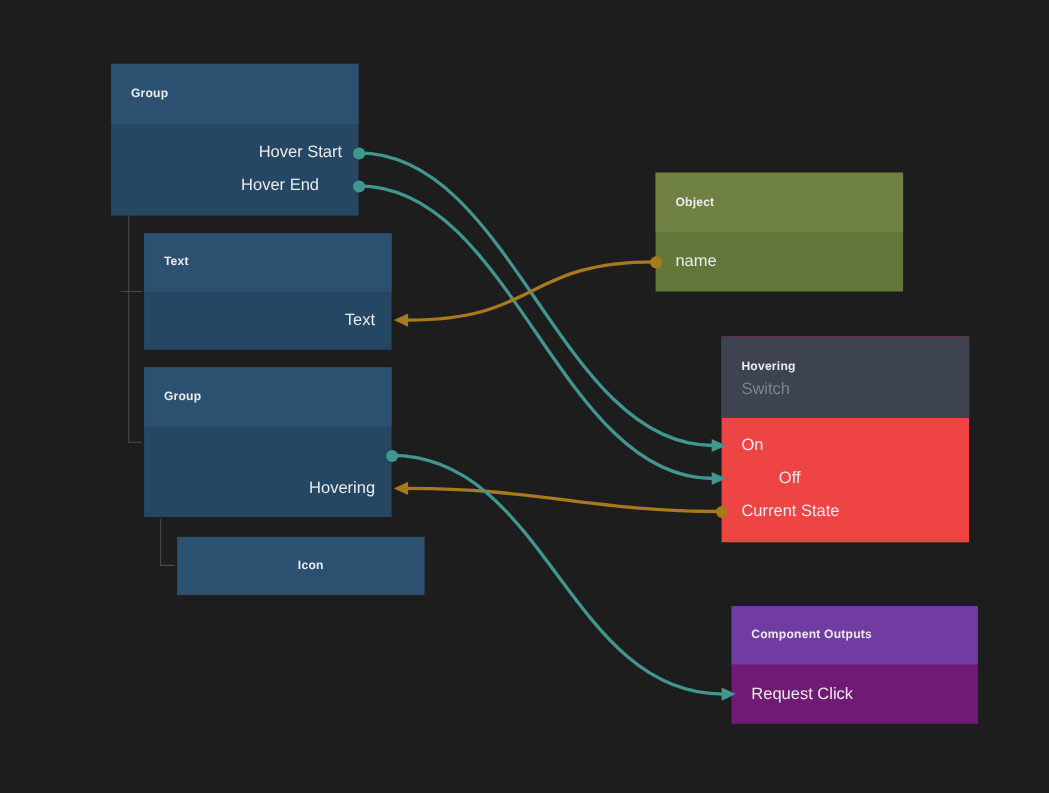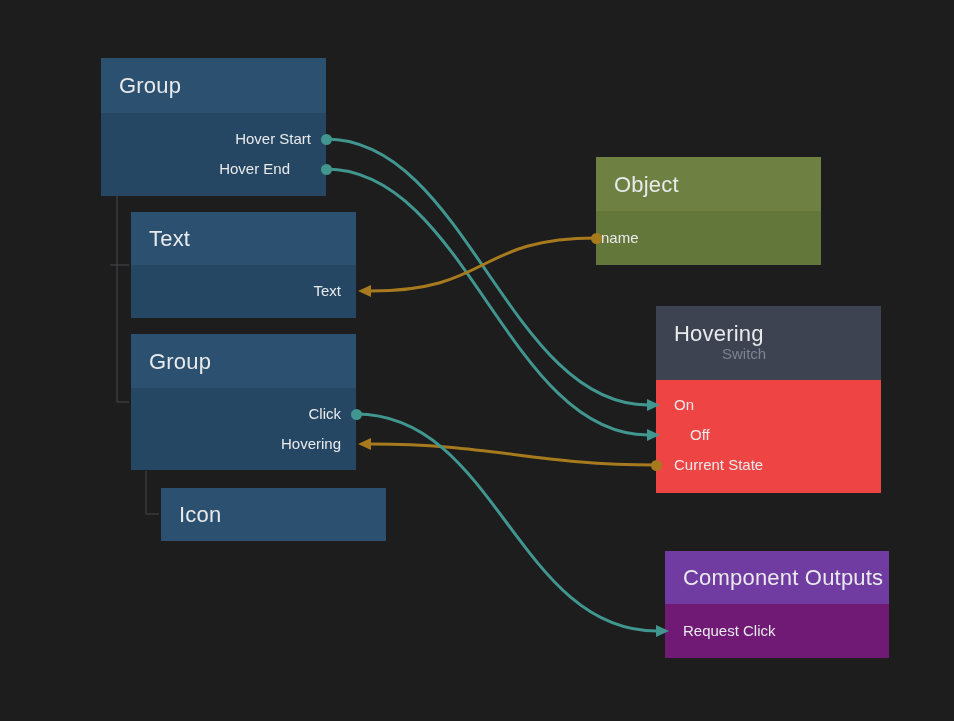--- a/index.html
+++ b/index.html
@@ -21,31 +21,30 @@
   }
   .node-header{
     display:flex;
     flex-direction:column;
     justify-content:center;
     padding-left:18px;
     box-sizing:border-box;
   }
   .node-title{
     color:#e9eaec;
-    font-size:22px;
-    font-weight:400;
+    font-size:11px;
+    font-weight:700;
     line-height:21px;
     letter-spacing:.2px;
   }
   .node-subtitle{
     color:#7d8390;
     font-size:15px;
     font-weight:400;
     line-height:19px;
-    margin-left:48px;
   }
   .port-label{
     position:absolute;
     color:#e9eaec;
     font-size:15px;
     line-height:22px;
     white-space:nowrap;
   }
   .port-label.align-right{text-align:right;}
   .port-circle{
@@ -88,45 +87,44 @@
         <div class="node-title">Text</div>
       </div>
     </div>
     <div class="port-label align-right" style="left: 131px; top: 280px; width: 210px;">Text</div>
     <div class="port-arrow" style="left: 358px; top: 285px; border-right: 13px solid rgb(168, 122, 30);"></div>
     <div class="node" style="left: 131px; top: 334px; width: 225px; height: 136px; background: rgb(37, 71, 99);">
       <div class="node-header" style="height: 54px; background: rgb(44, 81, 112);">
         <div class="node-title">Group</div>
       </div>
     </div>
-    <div class="port-label align-right" style="left: 131px; top: 403px; width: 210px;">Click</div>
     <div class="port-circle" style="left: 350.5px; top: 408.5px; background: rgb(65, 150, 143);"></div>
     <div class="port-label align-right" style="left: 131px; top: 433px; width: 210px;">Hovering</div>
     <div class="port-arrow" style="left: 358px; top: 438px; border-right: 13px solid rgb(168, 122, 30);"></div>
     <div class="node" style="left: 161px; top: 488px; width: 225px; height: 53px; background: rgb(37, 71, 99);">
-      <div class="node-header" style="height: 53px; background: rgb(44, 81, 112);">
+      <div class="node-header" style="height: 53px; background: rgb(44, 81, 112); align-items: center;">
         <div class="node-title">Icon</div>
       </div>
     </div>
     <div class="node" style="left: 596px; top: 157px; width: 225px; height: 108px; background: rgb(100, 119, 58);">
       <div class="node-header" style="height: 54px; background: rgb(111, 129, 66);">
         <div class="node-title">Object</div>
       </div>
     </div>
-    <div class="port-label" style="left: 601px; top: 227px;">name</div>
+    <div class="port-label" style="left: 614px; top: 227px;">name</div>
     <div class="port-circle" style="left: 590.5px; top: 232.5px; background: rgb(168, 122, 30);"></div>
     <div class="node" style="left: 656px; top: 306px; width: 225px; height: 187px; background: #ef4444;">
       <div class="node-header" style="height: 74px; background: rgb(61, 67, 81);">
         <div class="node-title">Hovering</div>
         <div class="node-subtitle">Switch</div>
       </div>
     </div>
     <div class="port-label" style="left: 674px; top: 394px;">On</div>
     <div class="port-arrow" style="left: 647px; top: 399px; border-left: 13px solid rgb(65, 150, 143);"></div>
-    <div class="port-label" style="left: 690px; top: 424px;">Off</div>
+    <div class="port-label" style="left: 708px; top: 424px;">Off</div>
     <div class="port-arrow" style="left: 647px; top: 429px; border-left: 13px solid rgb(65, 150, 143);"></div>
     <div class="port-label" style="left: 674px; top: 454px;">Current State</div>
     <div class="port-circle" style="left: 650.5px; top: 459.5px; background: rgb(168, 122, 30);"></div>
     <div class="node" style="left: 665px; top: 551px; width: 224px; height: 107px; background: #701a75;">
       <div class="node-header" style="height: 53px; background: rgb(113, 60, 161);">
         <div class="node-title">Component Outputs</div>
       </div>
     </div>
     <div class="port-label" style="left: 683px; top: 620px;">Request Click</div>
     <div class="port-arrow" style="left: 656px; top: 625px; border-left: 13px solid rgb(65, 150, 143);"></div>

